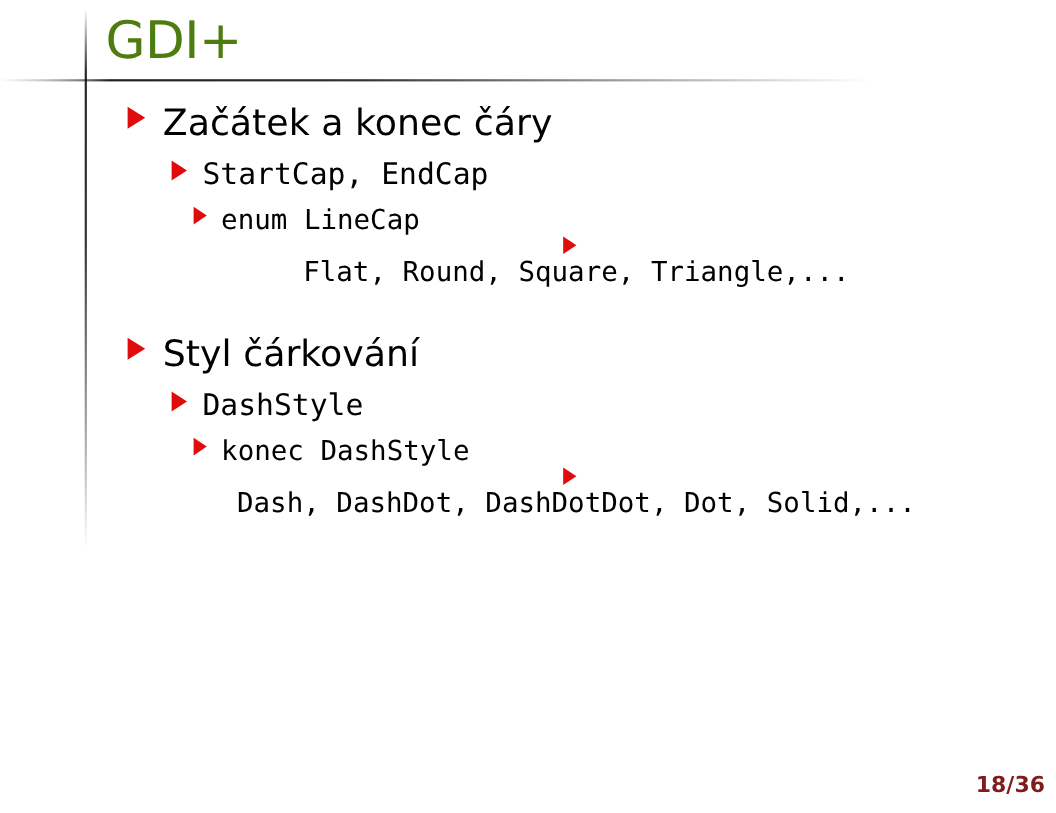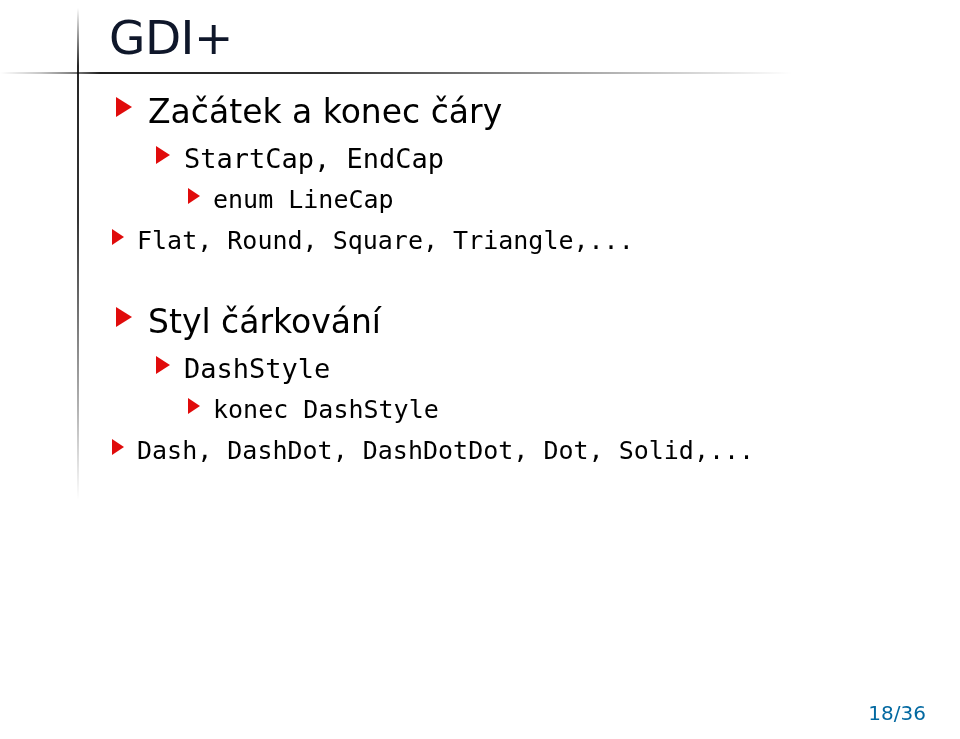--- a/index.html
+++ b/index.html
@@ -51,23 +51,22 @@
   
   .slide-title {
     position: absolute;
     left: 96px;
     top: 14px;
     font-family: "DejaVu Sans", "Liberation Sans", sans-serif;
     font-size: 47px;
     line-height: 1.0;
     font-weight: 400;
     letter-spacing: -0.5px;
-    color: #0f172a;
+    color: #4d7c0f;
     white-space: nowrap;
-    margin-left: 13px;
   }
 
   
   .content {
     position: absolute;
     left: 0;
     top: 86px;
     width: 960px;
   }
   .item {
@@ -109,58 +108,58 @@
     margin-right: 14px;
   }
   .lvl2 .label {
     font-family: "DejaVu Sans Mono", "Liberation Mono", monospace;
     font-size: 27px;
     font-weight: 400;
     line-height: 1;
   }
 
   
-  .lvl3 { padding-left: 176px; height: 38px; margin-left: 12px; }
+  .lvl3 { padding-left: 176px; height: 38px; }
   .lvl3 .bullet {
     border-width: 8px 0 8px 12px;
     top: -3px;
     margin-right: 13px;
   }
   .lvl3 .label {
     font-family: "DejaVu Sans Mono", "Liberation Mono", monospace;
     font-size: 25px;
     font-weight: 400;
     line-height: 1;
   }
 
   
-  .lvl4 { padding-left: 112px; height: 44px; }
+  .lvl4 { padding-left: 88px; height: 44px; flex-direction: column; }
   .lvl4 .bullet {
     border-width: 8px 0 8px 12px;
     top: -3px;
     margin-right: 13px;
   }
   .lvl4 .label {
     font-family: "DejaVu Sans Mono", "Liberation Mono", monospace;
     font-size: 25px;
     font-weight: 400;
     line-height: 1;
   }
 
   .gap { height: 34px; }
 
   
   .page-number {
     position: absolute;
-    right: 34px;
+    right: 10px;
     bottom: 14px;
     font-family: "DejaVu Sans", "Liberation Sans", sans-serif;
     font-size: 20px;
-    font-weight: 400;
-    color: #0369a1;
+    font-weight: 700;
+    color: #7f1d1d;
   }
 </style>
 </head>
 <body>
 
 <div id="slide" style="background: rgb(255, 255, 255); color: rgb(0, 0, 0);">
 
   <div class="rule-vertical"></div>
   <div class="rule-horizontal"></div>
 

